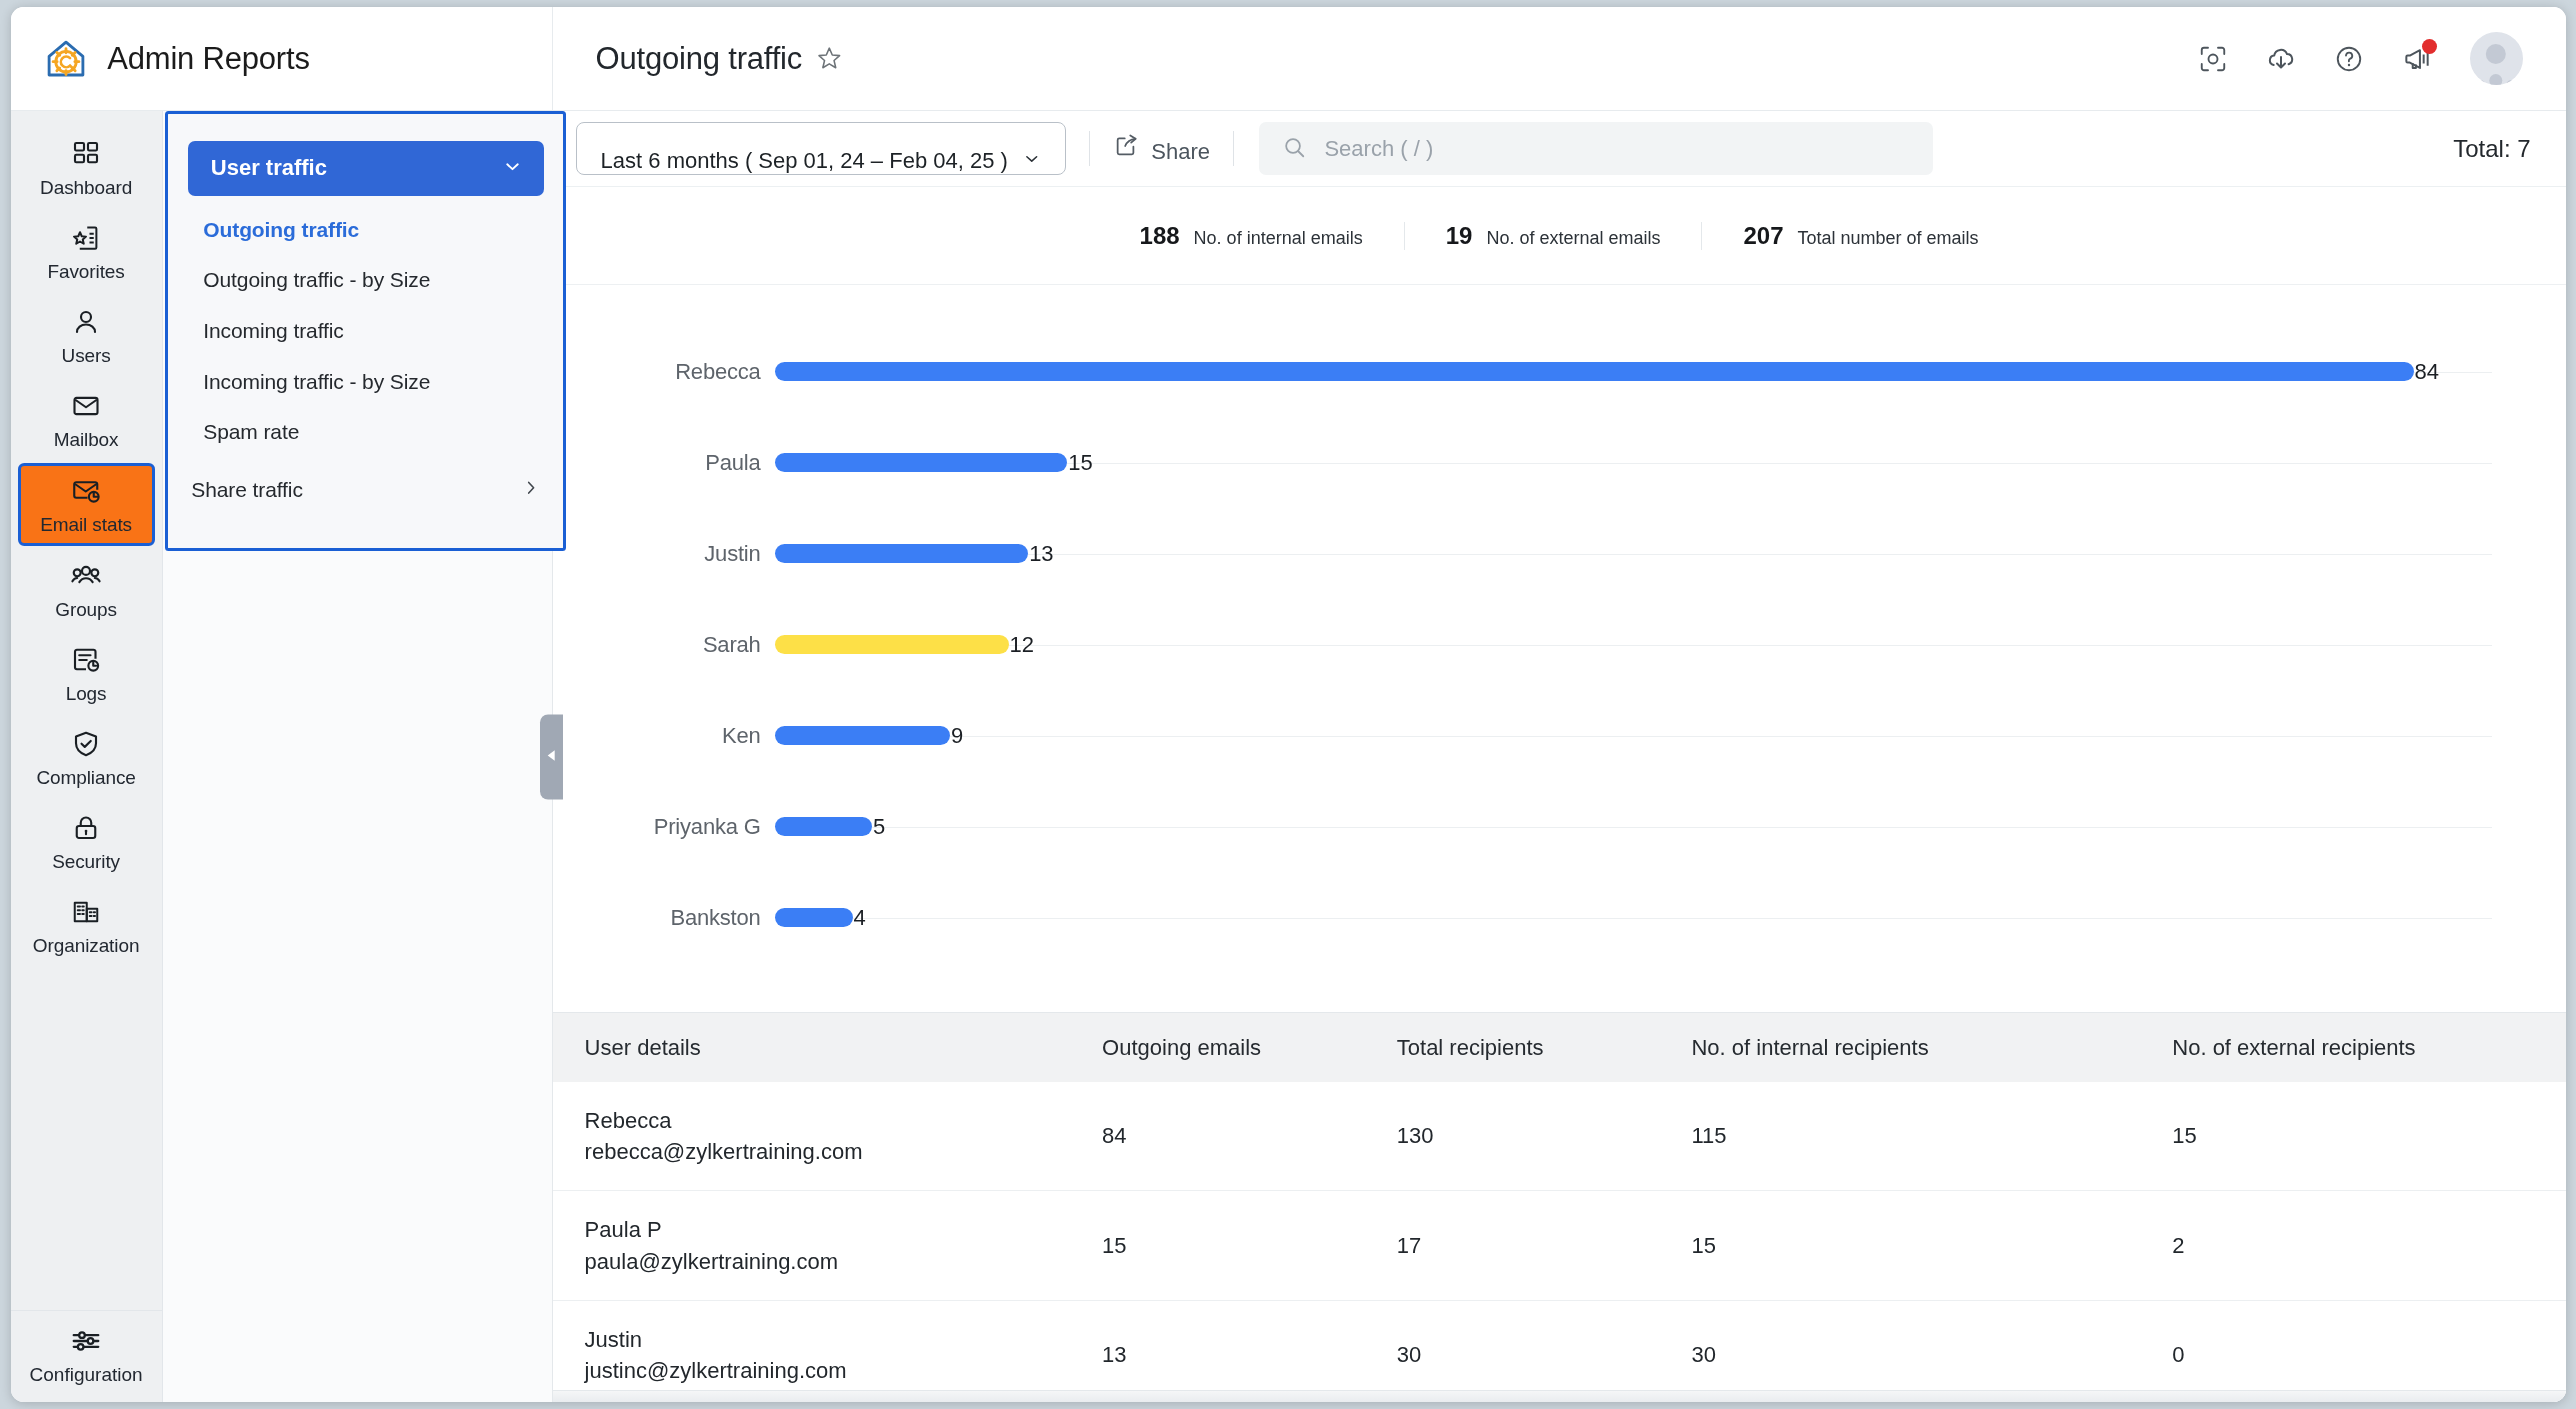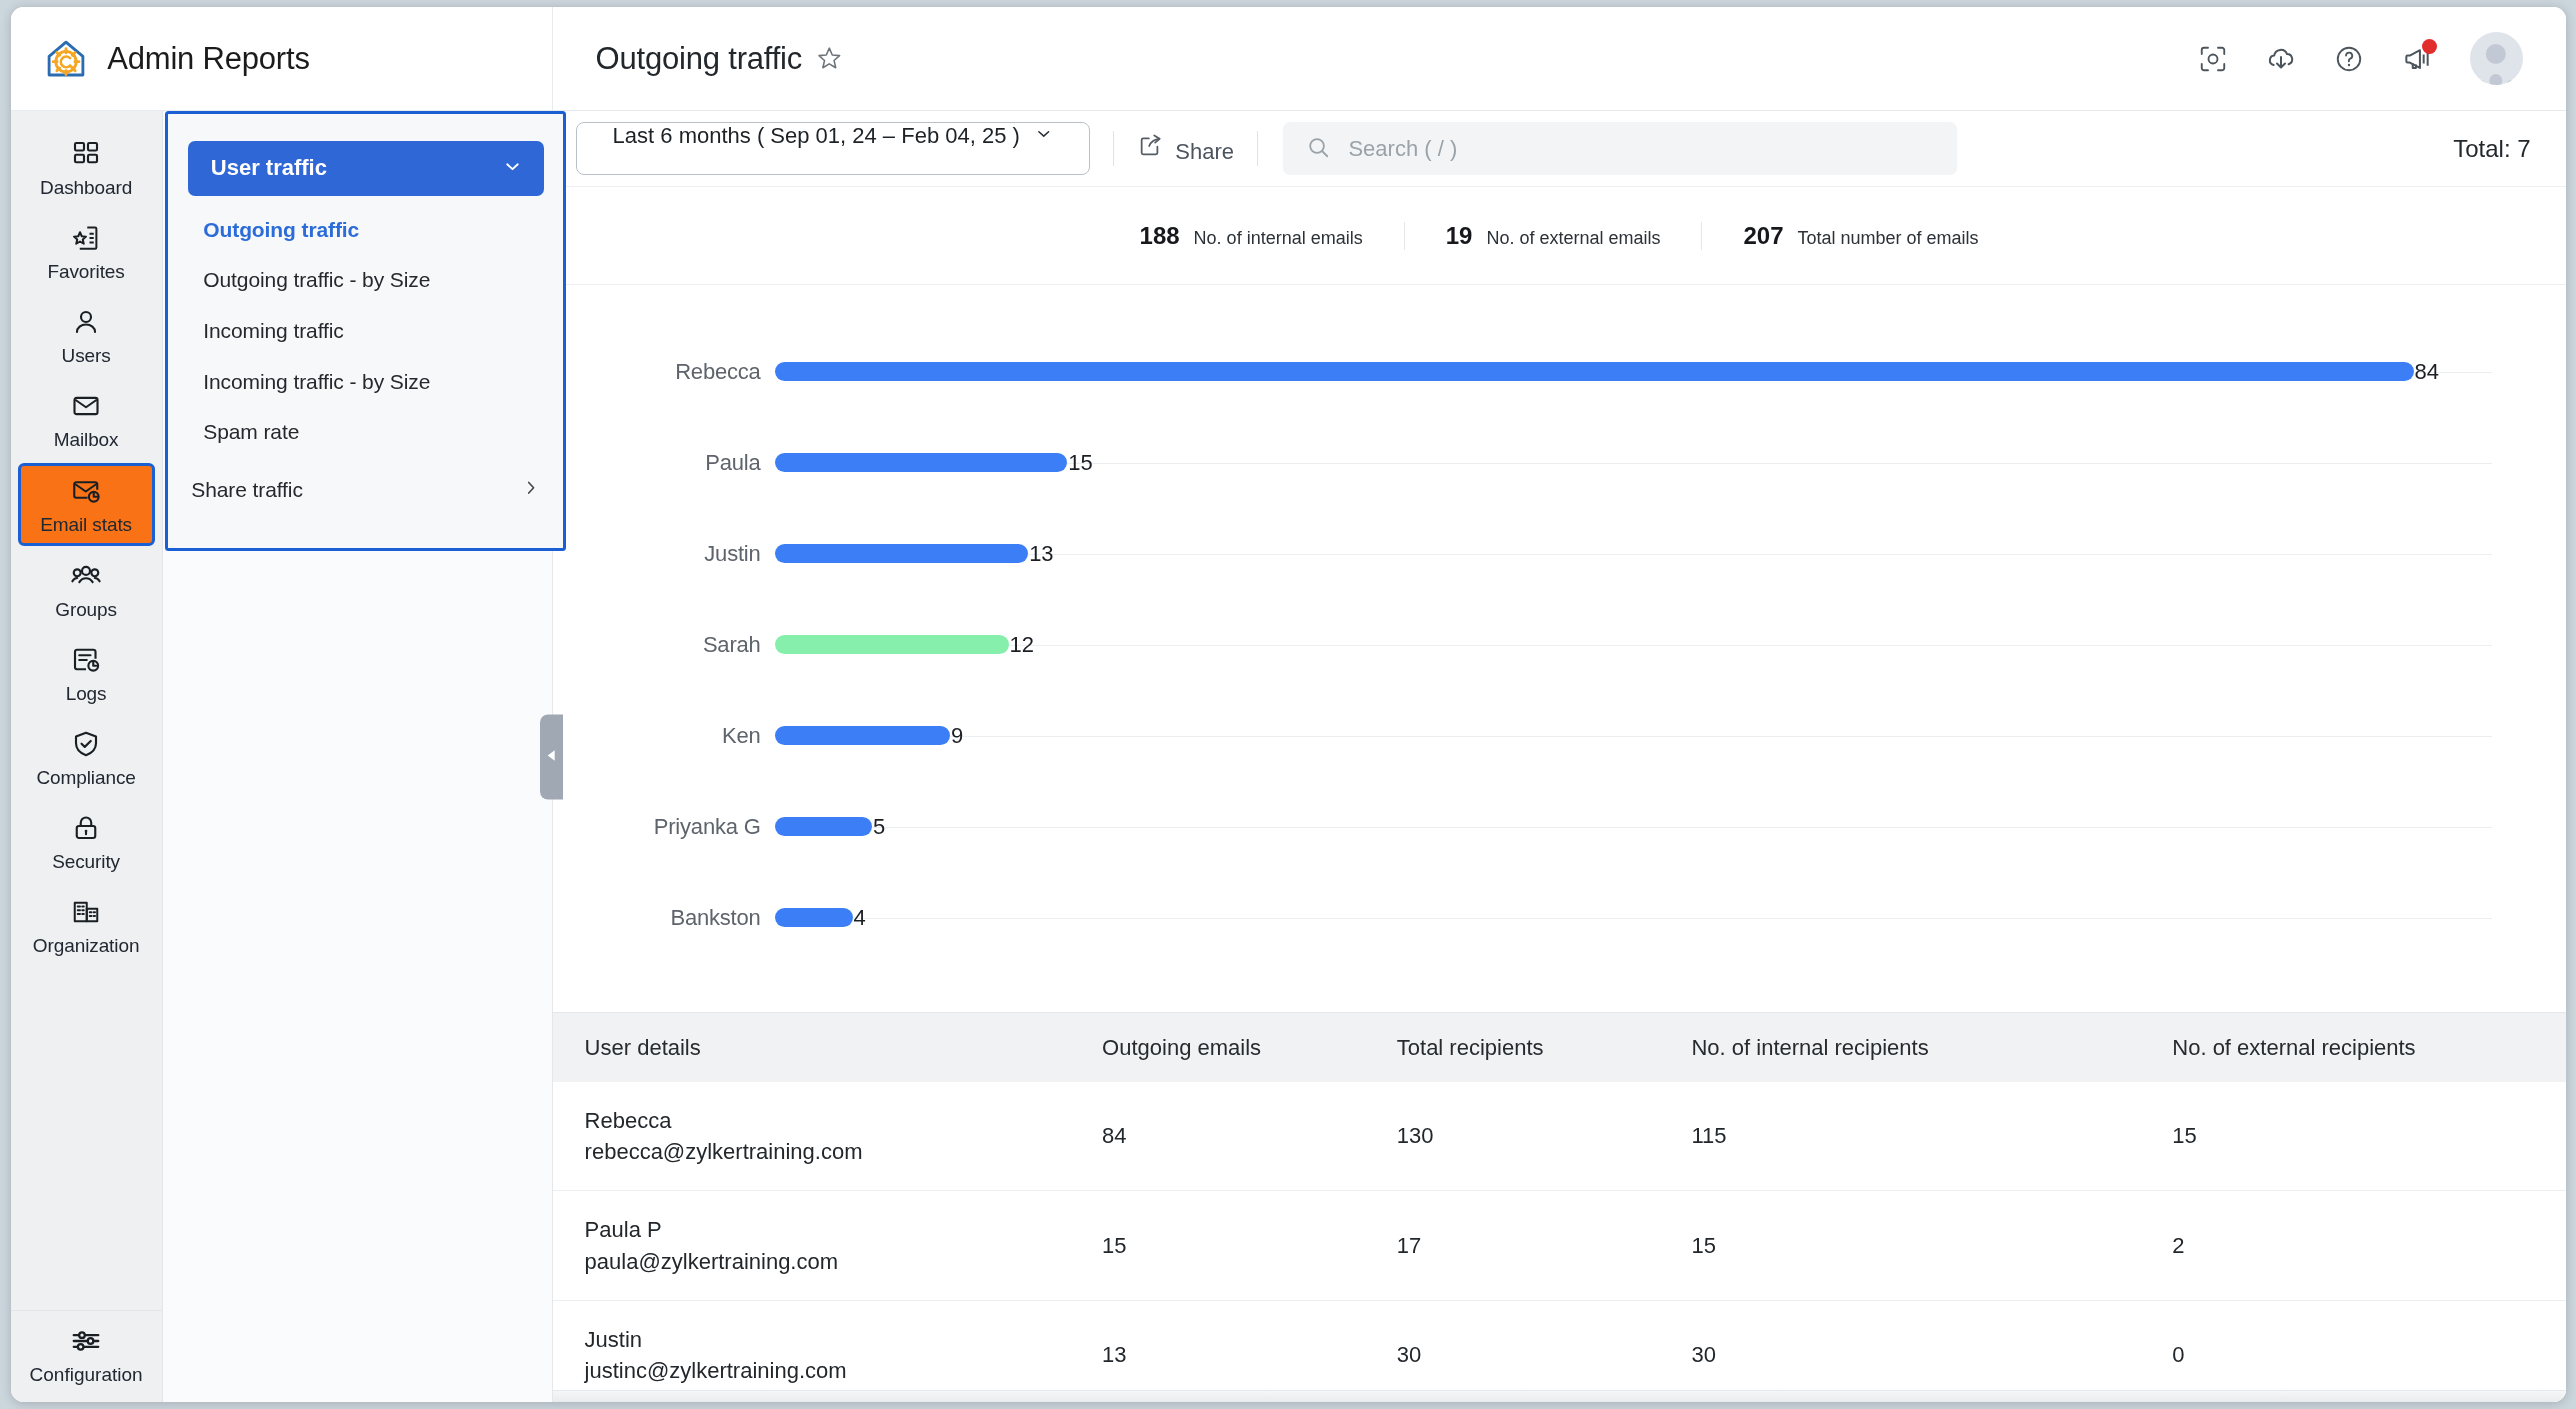--- a/index.html
+++ b/index.html
@@ -208,23 +208,23 @@
     display: flex;
     align-items: center;
     padding: 0 35px 0 23px;
     border-bottom: 0.9px solid #ecf0f2;
   }
   .date-pill {
     height: 53px;
     border: 0.9px solid #b9c0c8;
     border-radius: 8px;
     display: flex;
-    align-items: flex-start;
+    align-items: flex-end;
     gap: 14px;
-    padding: 0 36px;
+    padding: 0 24px;
     font-size: 22px;
     color: #1d2226;
     cursor: pointer;
     white-space: nowrap;
   }
   .tb-sep { width: 0.9px; height: 35px; background: #dfe3e7; margin: 0 23px; }
   .share-btn {
     display: flex; align-items: flex-end; gap: 11.5px;
     font-size: 22px; color: #4c555e; cursor: pointer;
   }
@@ -705,21 +705,21 @@
               <div class="bar-name">Justin</div>
               <div class="bar-track">
                 <div class="bar-fill" style="width: 14.7727%; background: rgb(59, 126, 245);">
                   <div class="bar-val">13</div>
                 </div>
               </div>
             </div>
             <div class="bar-row">
               <div class="bar-name">Sarah</div>
               <div class="bar-track">
-                <div class="bar-fill" style="width: 13.6364%; background: #86efac; padding-left: 36px;">
+                <div class="bar-fill" style="width: 13.6364%; background: #fde047; padding-left: 36px;">
                   <div class="bar-val">12</div>
                 </div>
               </div>
             </div>
             <div class="bar-row">
               <div class="bar-name">Ken</div>
               <div class="bar-track">
                 <div class="bar-fill" style="width: 10.2273%; background: rgb(59, 126, 245);">
                   <div class="bar-val">9</div>
                 </div>

